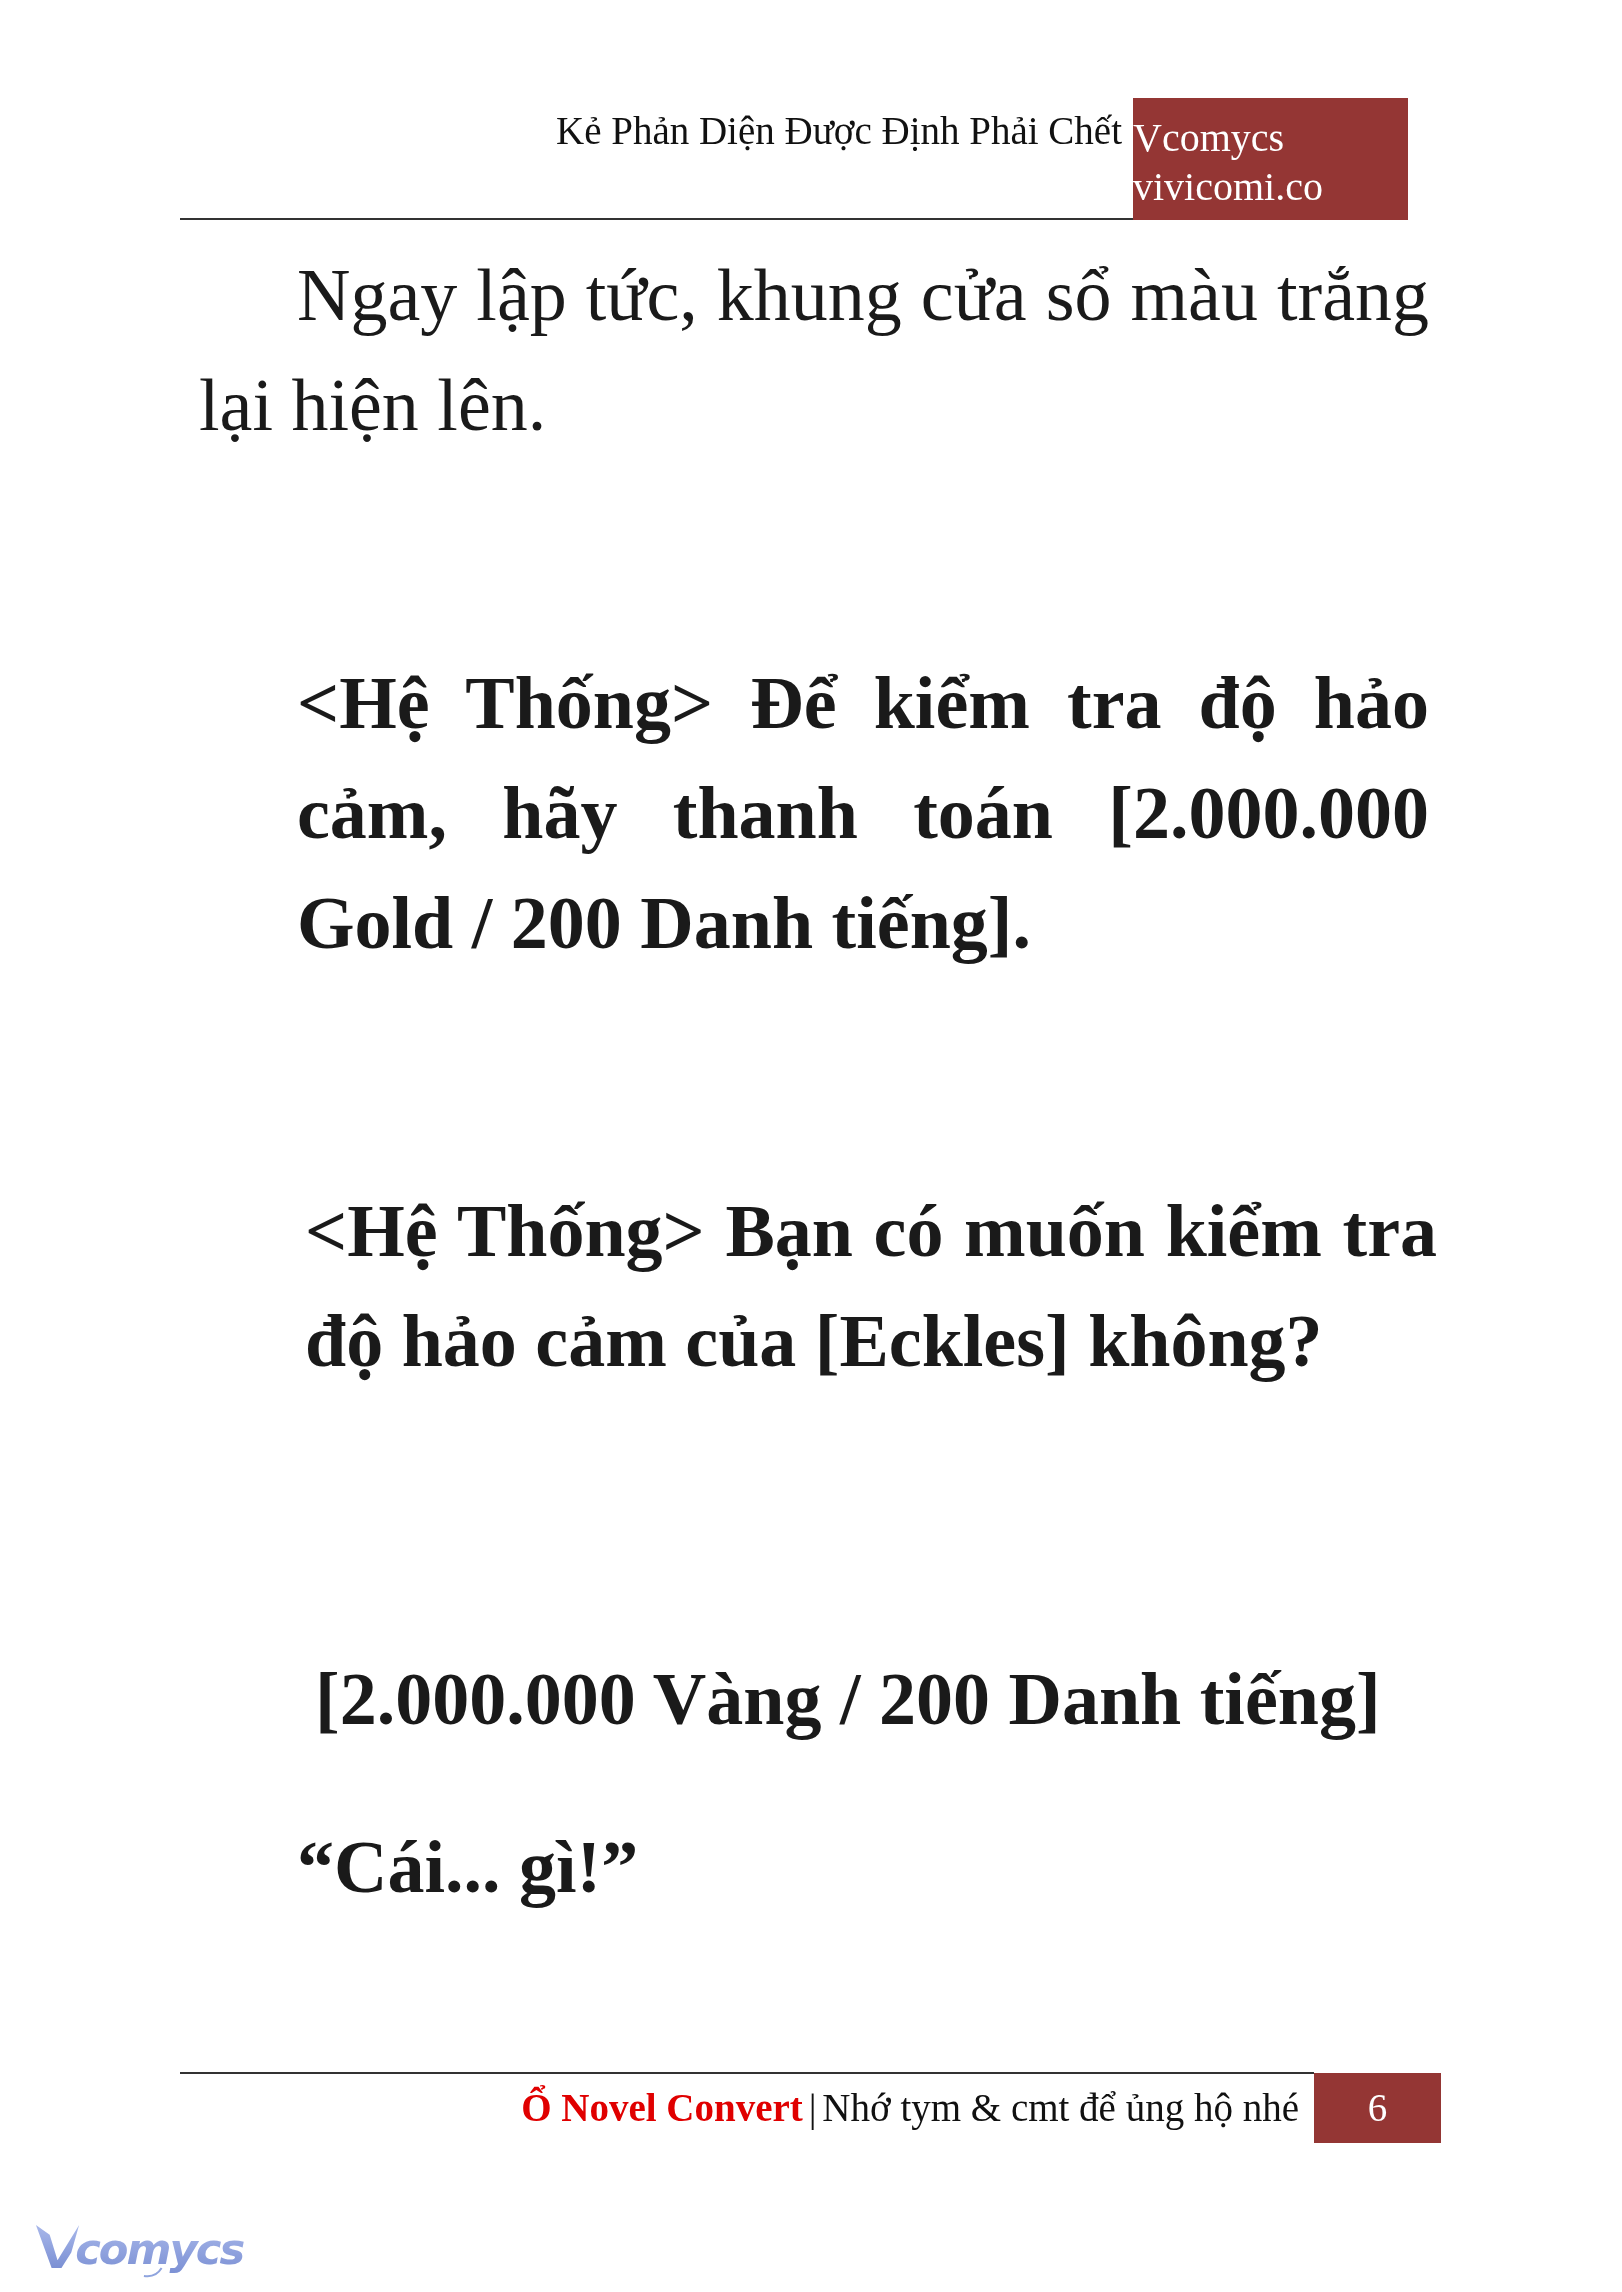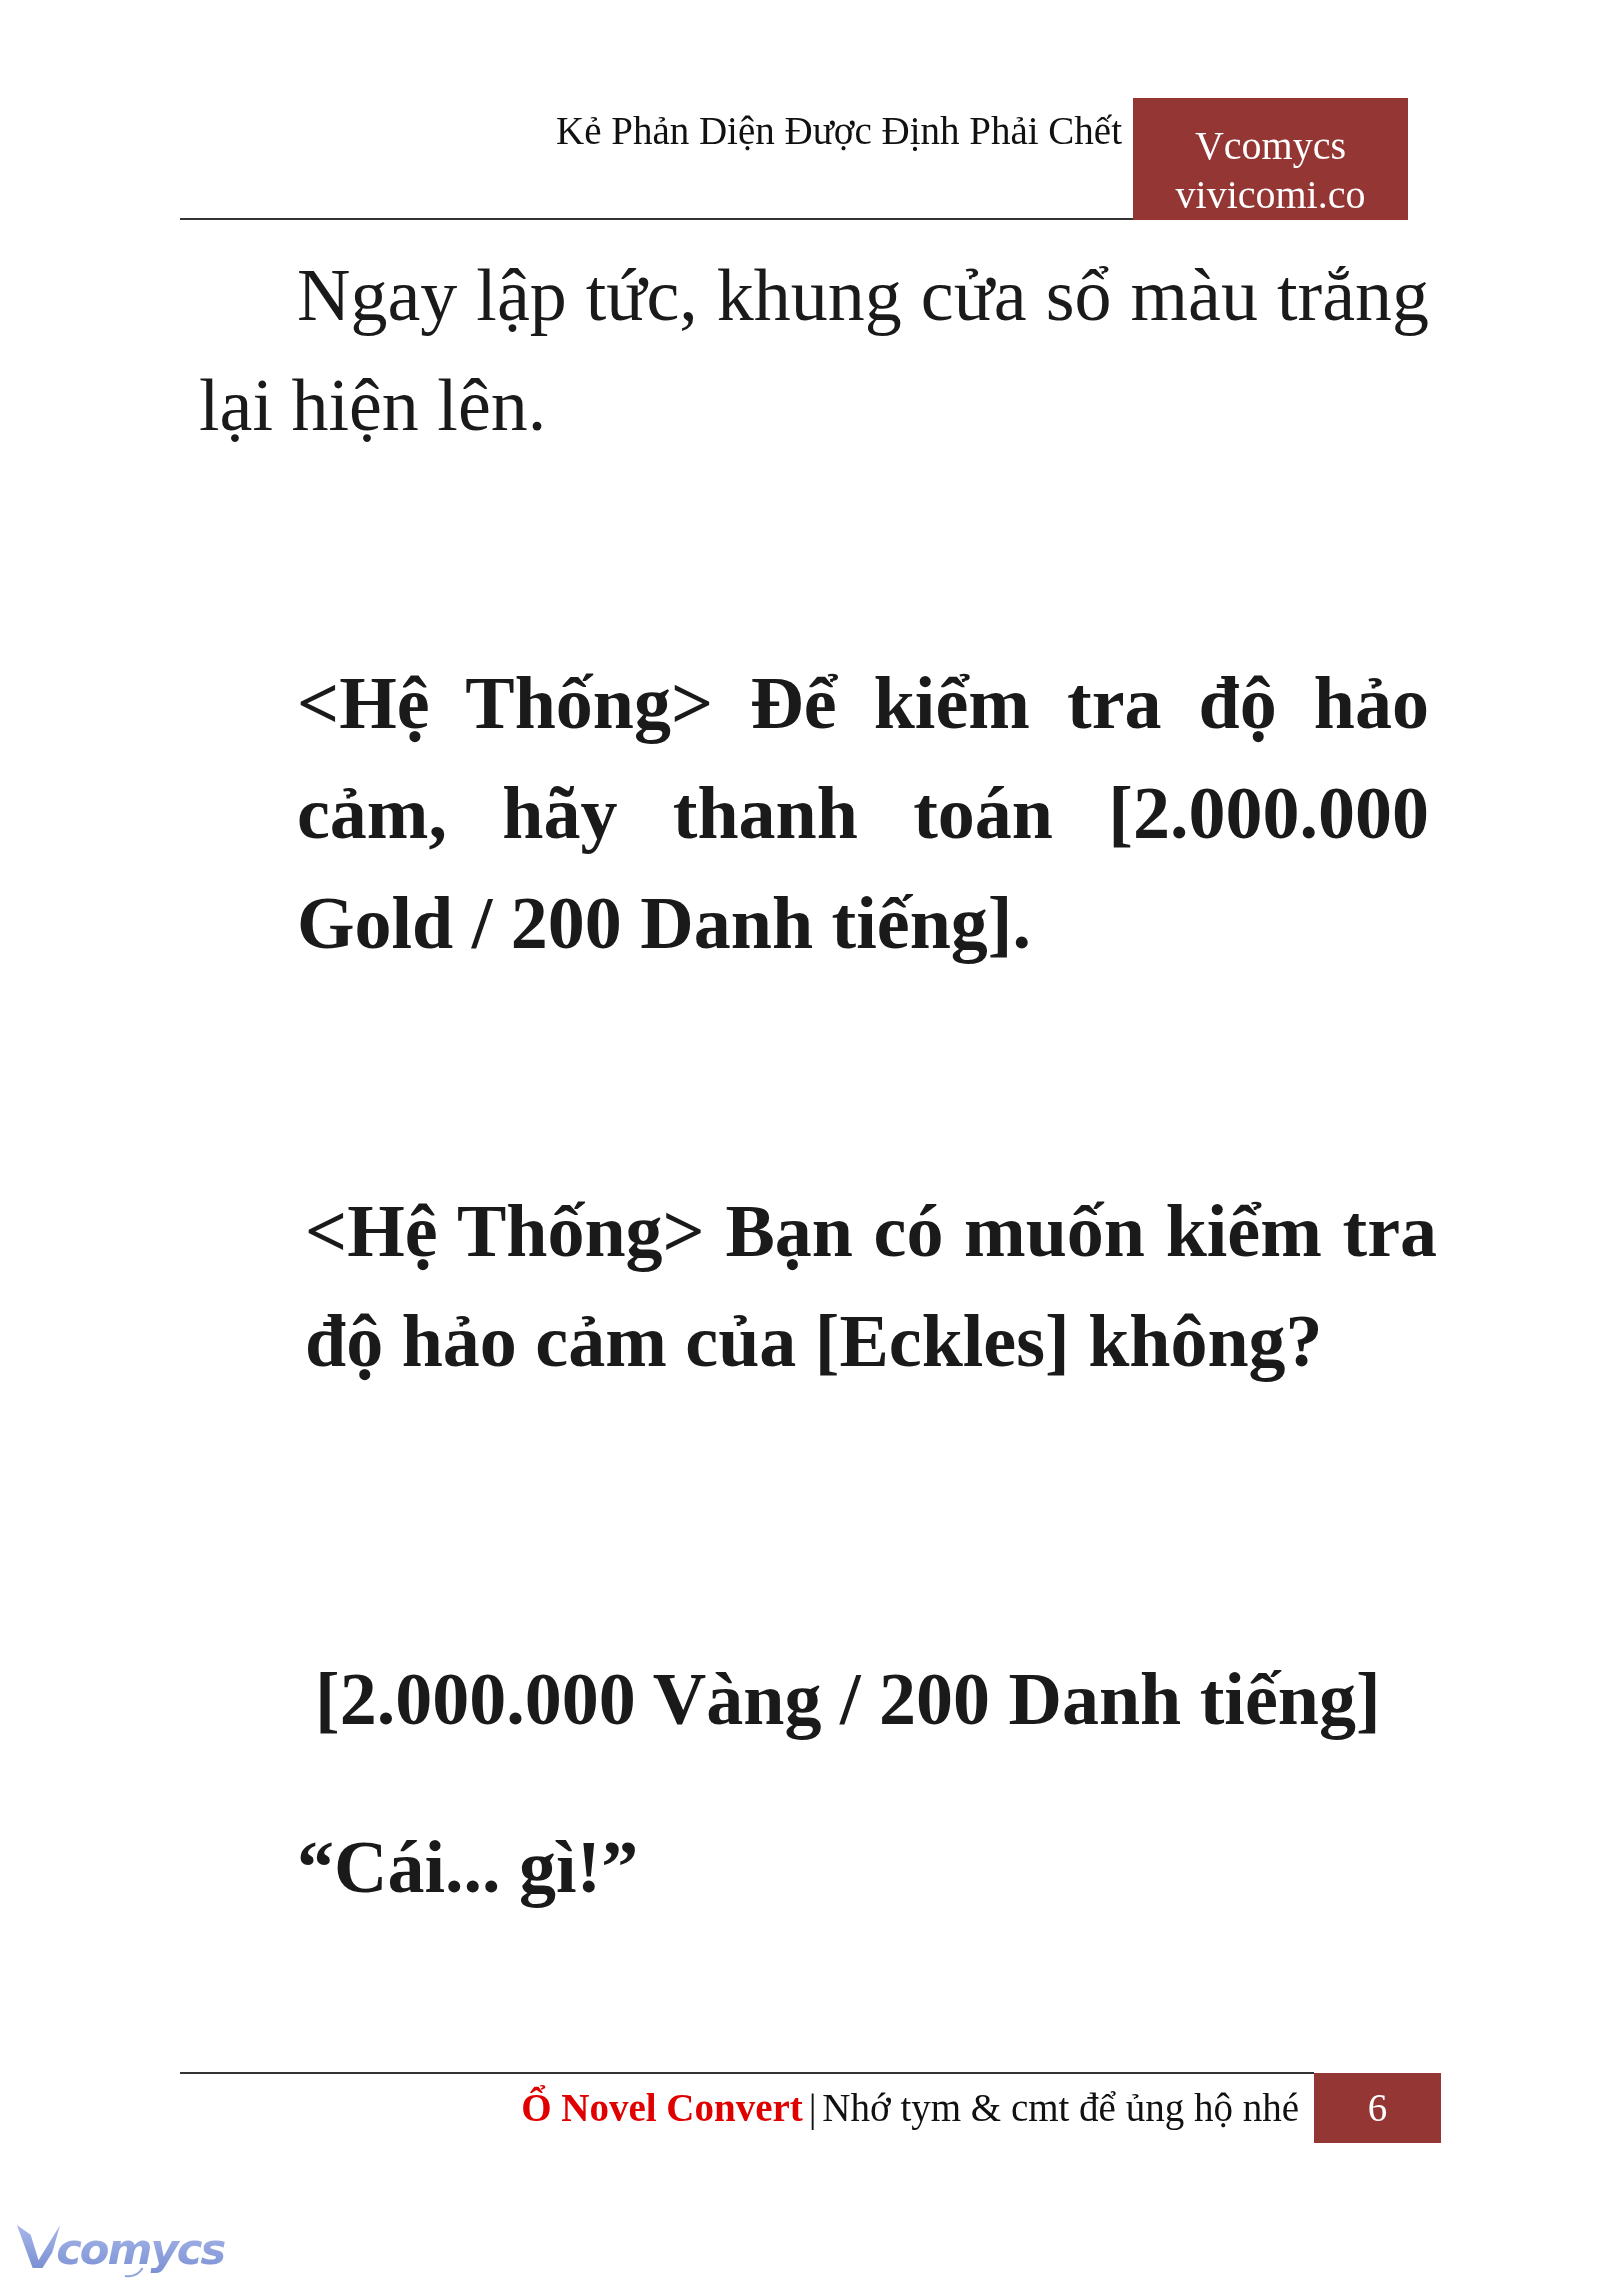--- a/index.html
+++ b/index.html
@@ -13,22 +13,22 @@
   .hdr-title {
     position: absolute; right: 500px; top: 106px;
     font-size: 39px; line-height: 49px; text-align: right; white-space: nowrap;
     color: #111;
   }
   .hdr-rule {
     position: absolute; left: 180px; top: 218px; width: 953px; height: 2px; background: #333;
   }
   .hdr-box {
     position: absolute; left: 1133px; top: 98px; width: 275px; height: 122px;
-    background: #943634; color: #fff; text-align: center;
-    font-size: 40px; line-height: 49px; padding-top: 23px; box-sizing: border-box;
+    background: #943634; color: #fff; 
+    font-size: 40px; line-height: 49px; padding-top: 15px; box-sizing: border-box;
   }
   .hdr-box div { white-space: nowrap; }
 
   
   .body-text {
     position: absolute; left: 199px; width: 1230px;
     font-size: 74px; line-height: 110px; color: #1a1a1a;
   }
   .para {
     position: absolute; left: 0; width: 100%;
@@ -49,21 +49,21 @@
   .ftr-brand { color: #e00000; font-weight: bold; }
   .ftr-sep { margin: 0 5.9px; }
   .ftr-page {
     position: absolute; left: 1314px; top: 2073px; width: 127px; height: 70px;
     background: #943634; color: #fff; text-align: center;
     font-size: 39px; line-height: 70px;
   }
 
   
   .watermark {
-    position: absolute; left: 13px; top: 2213px; width: 216px; height: 69px;
+    position: absolute; left: 32px; top: 2213px; width: 216px; height: 69px;
   }
 </style>
 </head>
 <body>
 
 <div class="hdr-title">
   <div>Kẻ Phản Diện Được Định Phải Chết</div>
 </div>
 <div class="hdr-rule"></div>
 <div class="hdr-box">

